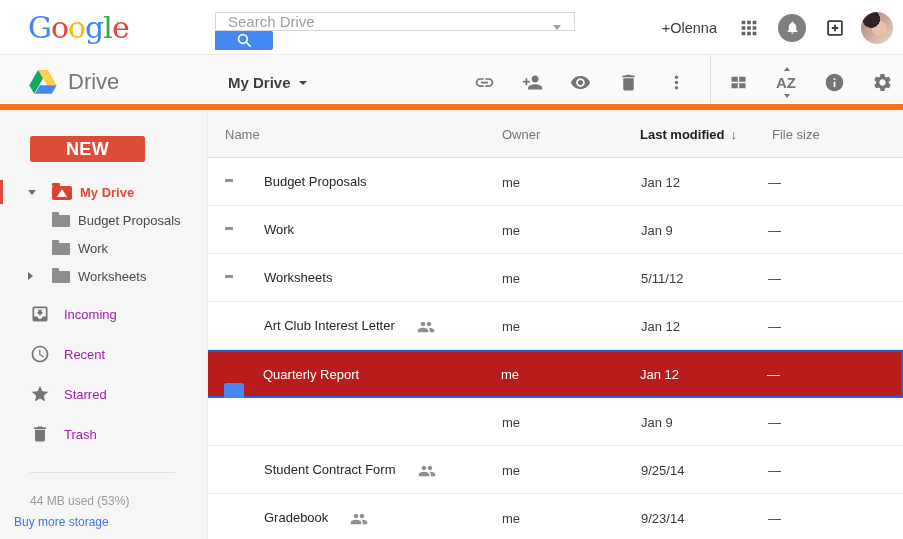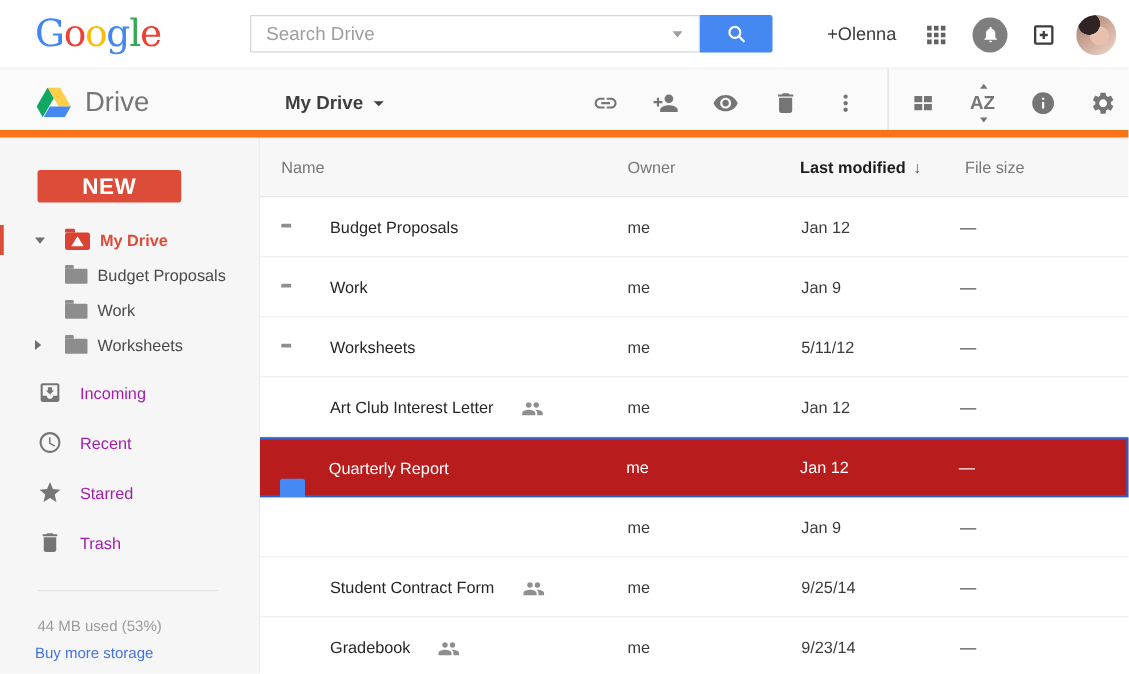--- a/index.html
+++ b/index.html
@@ -4,21 +4,21 @@
 <style>
   * { margin:0; padding:0; box-sizing:border-box; }
   html,body { background:#fff; }
   .screen { position:relative; width:903px; height:539px; overflow:hidden; background:#fff;
             font-family:"Liberation Sans", sans-serif; }
 
   
   .topbar { position:relative; height:55px; background:#fff; border-bottom:1px solid #ececec; }
   .glogo { position:absolute; left:28px; top:0; height:54px; display:flex; align-items:center;
            font-family:"DejaVu Serif", serif; font-size:30px; letter-spacing:-1px; cursor:pointer; }
-  .searchwrap { position:absolute; left:200px; top:12px; height:30px; display:flex; }
+  .searchwrap { position:absolute; left:215px; top:12px; height:30px; display:flex;flex-direction:column; }
   .searchinput { width:360px; height:30px; border:1px solid #d6d6d6; border-radius:1px 0 0 1px;
                  padding:0 26px 0 12px; font-size:15px; color:#333; outline:none;
                  font-family:"Liberation Sans", sans-serif; }
   .searchinput::placeholder { color:#9e9e9e; }
   .scaret { position:absolute; left:338px; top:13px; width:0; height:0;
             border-left:4px solid transparent; border-right:4px solid transparent;
             border-top:5px solid #9aa0a6; cursor:pointer; }
   .searchbtn { width:58px; height:30px; background:#4688f1; border:none; border-radius:0 2px 2px 0;
                display:flex; align-items:center; justify-content:center; color:#fff; cursor:pointer; }
   .searchbtn svg { width:19px; height:19px; }
@@ -83,21 +83,21 @@
   .ic-mydrive::after { content:""; position:absolute; left:5px; top:3px; width:0; height:0;
                        border-left:5px solid transparent; border-right:5px solid transparent; border-bottom:8px solid #fff; }
   .ic-sfolder { width:18px; height:12px; background:#8d8d8d; border-radius:1px; position:relative; margin-top:2px; }
   .ic-sfolder::before { content:""; position:absolute; top:-3px; left:0; width:7px; height:3px; background:#8d8d8d; border-radius:1px 1px 0 0; }
   .navitems { margin-top:4px; }
   .nitem { height:40px; display:flex; align-items:center; padding-left:30px; gap:14px; cursor:pointer; }
   .nitem svg { width:20px; height:20px; color:#757575; fill:currentColor; flex:none; }
   .nlabel { font-size:13px; color:#a21caf; }
   .sdivider { height:1px; width:145px; background:#e2e2e2; margin:18px 0 0 30px; }
   .storageinfo { margin:21px 0 0 30px; font-size:12px; color:#9b9b9b; }
-  .storagelink { display:block; margin:7px 0 0 28px; font-size:12px; color:#4372e0; text-decoration:none; cursor:pointer; }
+  .storagelink { display:block; margin:7px 0 0 14px; font-size:12px; color:#4372e0; text-decoration:none; cursor:pointer; }
 
   
   .content { flex:1; background:#fff; overflow:hidden; }
   .thead { position:relative; height:48px; background:#f7f7f7; border-bottom:1px solid #e0e0e0; font-size:13px; color:#767676; }
   .thead span, .thead .h-mod { position:absolute; top:50%; transform:translateY(-50%); }
   .h-name { left:17px; } .h-owner { left:294px; } .h-mod { left:432px; color:#1c1c1c; font-weight:bold; }
   .sortarrow { font-style:normal; font-weight:normal; color:#555; margin-left:6px; font-size:13px; }
   .h-size { left:564px; }
   .row { position:relative; height:48px; background:#fff; border-bottom:1px solid #ebebeb; font-size:13px; cursor:pointer; }
   .c-icon { position:absolute; left:17px; top:50%; transform:translateY(-50%); }

